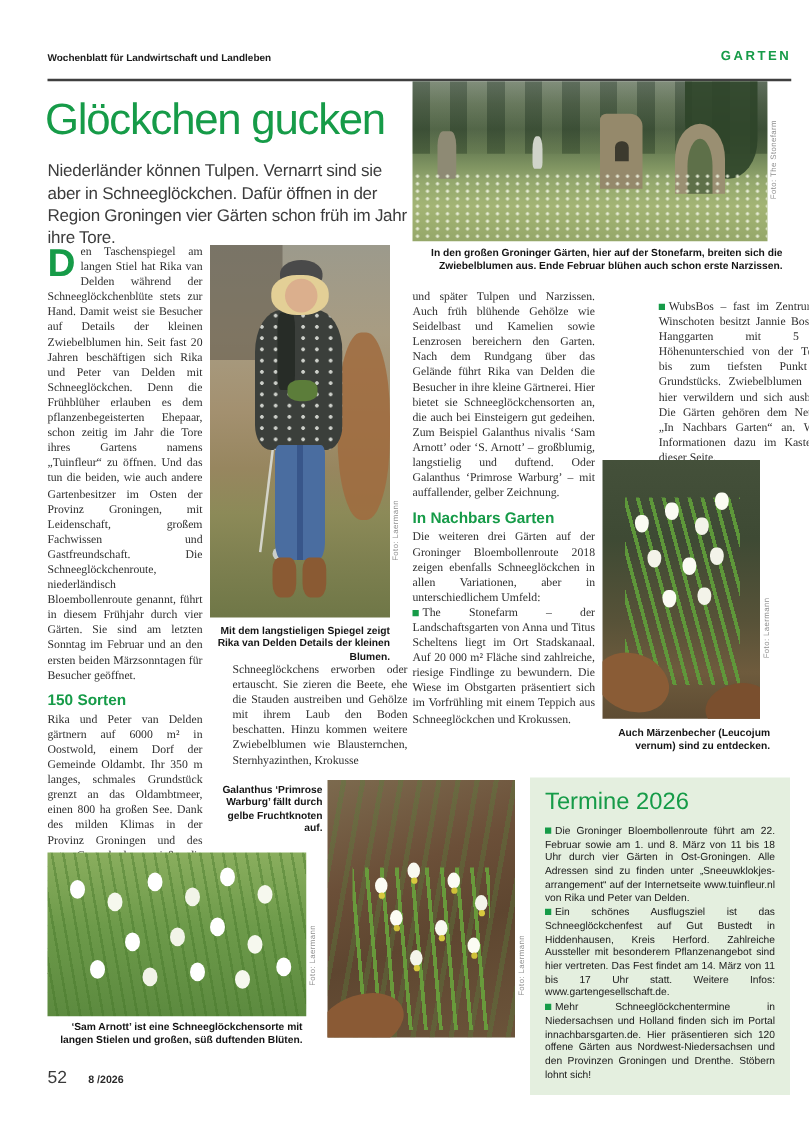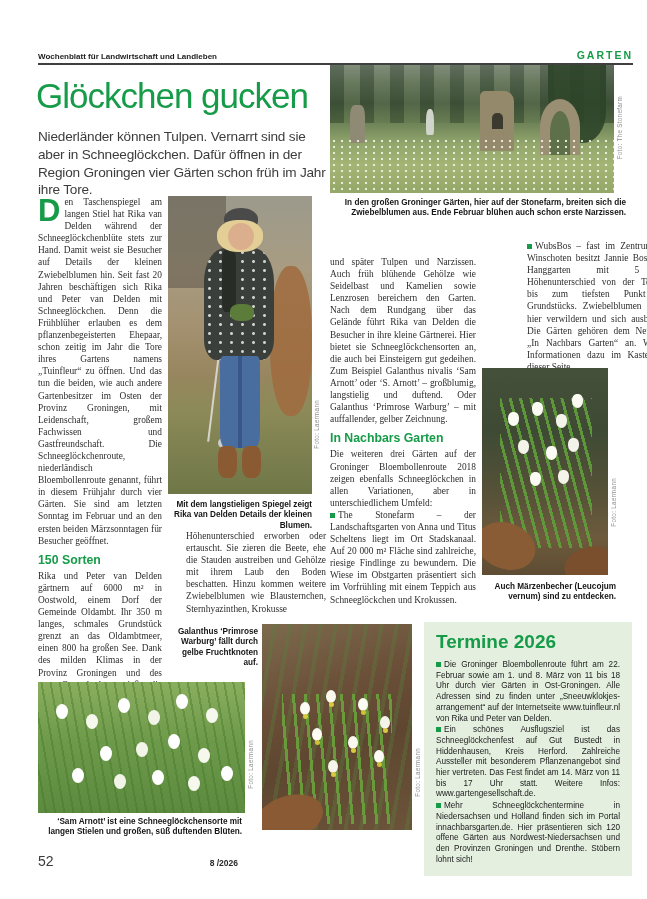--- a/index.html
+++ b/index.html
@@ -9,34 +9,34 @@
   }
   *{box-sizing:border-box;}
   html,body{margin:0;padding:0;}
   body{
     width:647px;height:899px;position:relative;overflow:hidden;
     background:#ffffff;font-family:"Liberation Sans",sans-serif;color:var(--ink);
   }
   .abs{position:absolute;}
 
   
-  .header{left:38px;top:48px;width:595px;height:17px;display:flex;justify-content:space-between;align-items:flex-end;border-bottom:2px solid #3f3f3f;padding-bottom:2px;}
+  .header{left:38px;top:48px;width:595px;height:17px;display:flex;justify-content:space-between;align-items:flex-end;border-bottom:2px solid #3f3f3f;padding-bottom:12px;}
   .header-left{font-size:8px;font-weight:bold;color:#1c1c1c;}
   .header-right{font-size:10.5px;font-weight:bold;color:var(--green);letter-spacing:2px;margin-left:20px;}
 
   
   .title{left:36px;top:76px;width:296px;font-size:35px;font-weight:normal;letter-spacing:-1px;color:var(--green);}
   .intro{left:38px;top:128px;width:292px;font-size:13.6px;line-height:17.8px;color:#3c3c3c;letter-spacing:-0.2px;}
 
   
   .serif{font-family:"Liberation Serif","DejaVu Serif",serif;font-size:9.4px;line-height:12.1px;text-align:justify;color:var(--ink);}
   .serif p{margin:0;}
   .col1{left:38px;top:196px;width:124px;}
   .col2{left:186px;top:530px;width:140px;}
-  .col3{left:330px;top:256px;width:146px;}
+  .col3{left:330px;top:232px;width:146px;}
   .col4{left:487px;top:240px;width:145px;margin-left:40px;}
   .greenhead{font-family:"Liberation Sans",sans-serif;font-size:12.3px;font-weight:bold;color:var(--green);margin:7px 0 4px 0;text-align:left;}
   .dropcap{float:left;font-family:"Liberation Sans",sans-serif;font-weight:bold;color:var(--green);font-size:31px;line-height:26px;padding:2px 4px 0 0;}
   .bullet-item{margin:0;}
   .sq{display:inline-block;width:5px;height:5px;background:var(--green);margin-right:3px;}
   .endmark{float:right;font-weight:bold;color:#4a4a4a;font-family:Liberation Serif, serif;font-size:8.5px;}
 
   
   .cap{font-size:8.2px;font-weight:bold;line-height:10.4px;color:#151515;text-align:right;}
   .credit{font-size:6.3px;color:#8f8f8f;writing-mode:vertical-rl;transform:rotate(180deg);letter-spacing:.3px;white-space:nowrap;}
@@ -105,25 +105,25 @@
   .cap-sam{left:38px;top:817px;width:204px;}
 
   .credit-stone{left:616px;top:96px;}
   .credit-rika{left:313px;top:400px;}
   .credit-prim{left:414px;top:748px;}
   .credit-maerz{left:610px;top:478px;}
   .credit-sam{left:247px;top:740px;}
 
   
   .termine{left:424px;top:622px;width:208px;min-height:210px;background:var(--box);padding:9px 12px 10px 12px;}
-  .termine h2{margin:0 0 7px 0;font-size:19px;font-weight:bold;color:var(--green);}
+  .termine h2{margin:0 0 7px 0;font-size:19px;font-weight:normal;color:var(--green);}
   .termine p{margin:0 0 1px 0;font-size:8.2px;line-height:10.7px;text-align:justify;color:#202020;}
 
   
-  .footer{left:38px;top:845px;width:200px;display:flex;align-items:baseline;justify-content:space-between;}
+  .footer{left:38px;top:845px;width:200px;display:flex;align-items:baseline;}
   .page-num{font-size:14px;color:#3a3a3a;}
   .issue{font-size:8.5px;font-weight:bold;color:#2a2a2a;margin-left:17px;margin-top:13px;}
 </style>
 </head>
 <body>
 
 <div class="abs header">
   <span class="header-left">Wochenblatt für Landwirtschaft und Landleben</span>
   <span class="header-right">GARTEN</span>
 </div>
@@ -149,21 +149,21 @@
   <div class="face"></div>
   <div class="flowers"></div>
   <div class="jeans"></div>
   <div class="boot-l"></div>
   <div class="boot-r"></div>
 </div>
 <div class="abs credit credit-rika">Foto: Laermann</div>
 <div class="abs cap cap-rika">Mit dem langstieligen Spiegel zeigt Rika van Delden Details der kleinen Blumen.</div>
 
 <div class="abs serif col2">
-  <p>Höhenunterschied erworben oder ertauscht. Sie zieren die Beete, ehe die Stauden austreiben und Gehölze mit ihrem Laub den Boden beschatten. Hinzu kommen weitere Zwiebelblumen wie Blausternchen, Sternhyazinthen, Krokusse</p>
+  <p>Schneeglöckchens erworben oder ertauscht. Sie zieren die Beete, ehe die Stauden austreiben und Gehölze mit ihrem Laub den Boden beschatten. Hinzu kommen weitere Zwiebelblumen wie Blausternchen, Sternhyazinthen, Krokusse</p>
 </div>
 
 <div class="abs cap cap-prim">Galanthus ‘Primrose Warburg’ fällt durch gelbe Fruchtknoten auf.</div>
 <div class="abs photo ph-prim">
   <div class="leafage"></div>
   <div class="stems"></div>
   <div class="bigleaf"></div>
   <div class="blooms"></div>
   <div class="tips"></div>
 </div>

